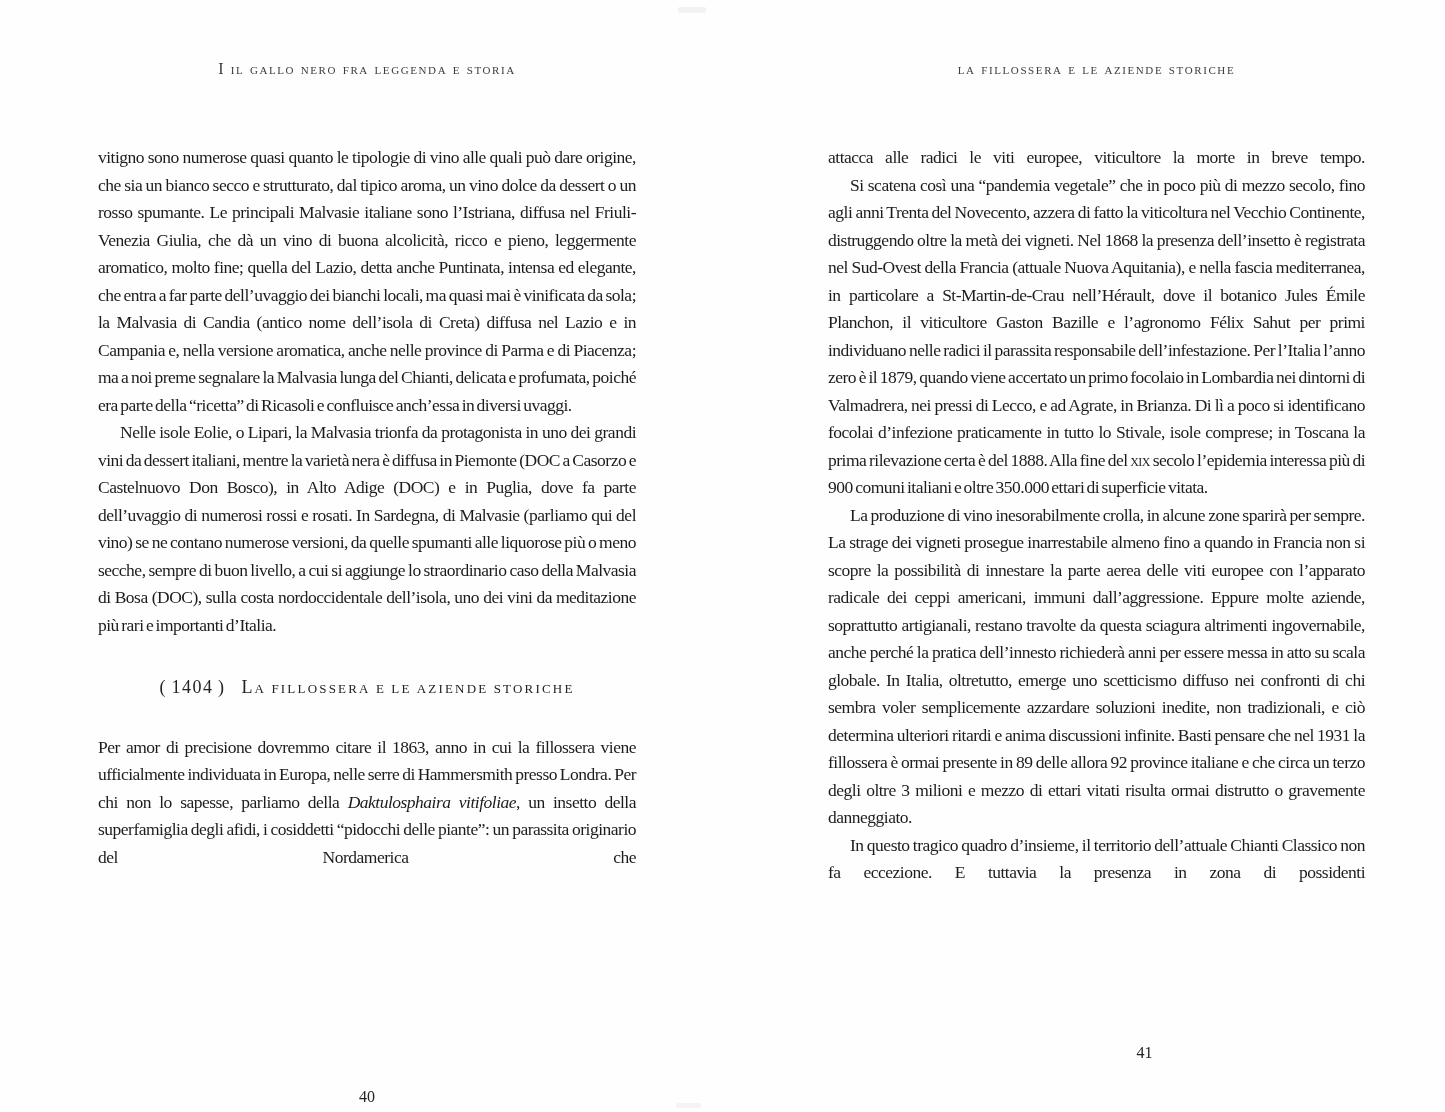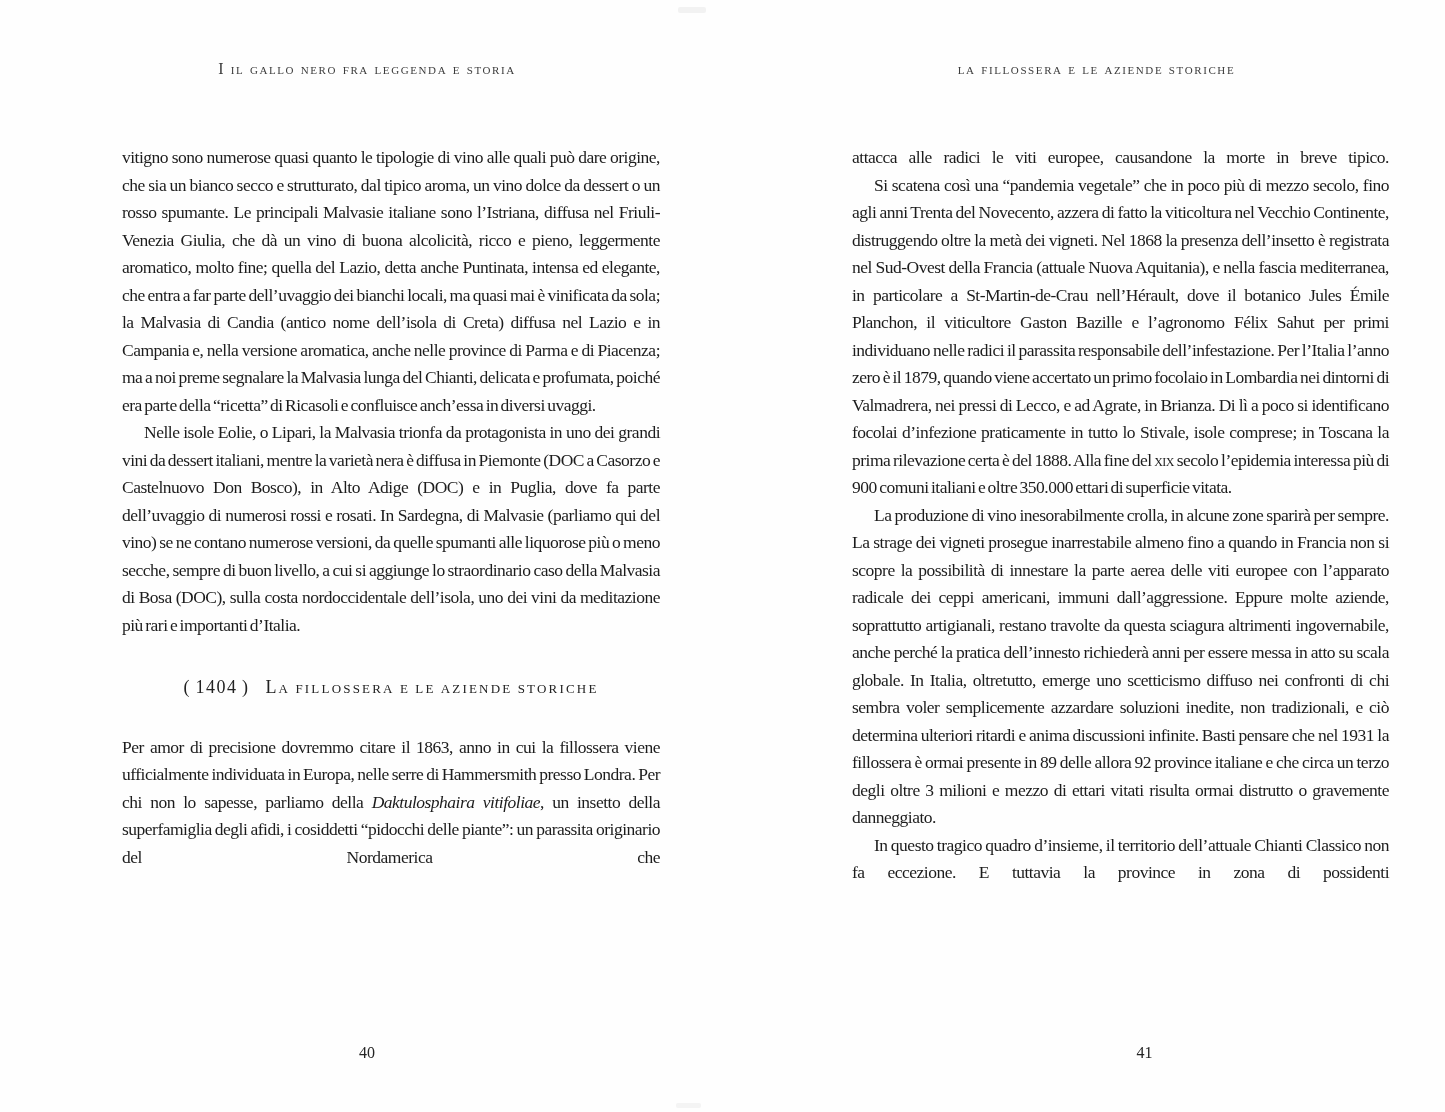--- a/index.html
+++ b/index.html
@@ -17,41 +17,41 @@
     position:absolute; top:60px; text-align:center;
     font-variant:small-caps; font-size:16px;
     letter-spacing:1.6px; color:#3c3c3c; white-space:nowrap;
   }
   .rh-left  { left:98px;  width:538px; }
   .rh-right { left:828px; width:537px; }
   .column {
     position:absolute; top:144px; width:538px;
     font-size:17.5px; line-height:27.5px;
     letter-spacing:-0.5px; word-spacing:-1.5px;
-    text-align:justify; color:#1c1c1c;margin-left:24px;
+    text-align:justify; color:#1c1c1c;
   }
   .col-left  { left:98px; }
   .col-right { left:828px; width:537px; }
   .para { text-align:justify; }
   .para.indent { text-indent:22px; }
   .para.jlast { text-align-last:justify; }
   .it { font-style:italic; }
   .sc { font-variant:small-caps; }
   .section-heading {
     text-align:center; margin-top:35px; margin-bottom:32px;
     font-size:18px; letter-spacing:0.5px; color:#222;
     text-align-last:center; text-indent:0;
   }
   .section-heading .year { letter-spacing:1.5px; margin-right:16px; }
   .section-heading .title { font-variant:small-caps; letter-spacing:2.2px; }
   .page-number {
     position:absolute; top:1044px; text-align:center;
     font-size:16px; color:#242424;
   }
-  .pn-left  { left:98px;  width:538px; }
+  .pn-left  { left:98px;  width:538px;margin-top:44px; }
   .pn-right { left:876px; width:537px; }
   .gutter-mark { position:absolute; border-radius:2px; }
   .gm-top    { left:678px; top:7px;    width:28px; height:6px; background:#f2f2f2; }
   .gm-bottom { left:676px; top:1103px; width:25px; height:5px; background:#f4f4f4; }
 </style>
 </head>
 <body>
 
 <div class="page-spread">
 
@@ -63,23 +63,23 @@
   <div class="running-head rh-right">la fillossera e le aziende storiche</div>
 
   <div class="column col-left">
       <p class="para"><span>vitigno sono numerose quasi quanto le tipologie di vino alle quali può dare origine, che sia un bianco secco e strutturato, dal tipico aroma, un vino dolce da dessert o un rosso spumante. Le principali Malvasie italiane sono l’Istriana, diffusa nel Friuli-Venezia Giulia, che dà un vino di buona alcolicità, ricco e pieno, leggermente aromatico, molto fine; quella del Lazio, detta anche Puntinata, intensa ed elegante, che entra a far parte dell’uvaggio dei bianchi locali, ma quasi mai è vinificata da sola; la Malvasia di Candia (antico nome dell’isola di Creta) diffusa nel Lazio e in Campania e, nella versione aromatica, anche nelle province di Parma e di Piacenza; ma a noi preme segnalare la Malvasia lunga del Chianti, delicata e profumata, poiché era parte della “ricetta” di Ricasoli e confluisce anch’essa in diversi uvaggi.</span></p>
       <p class="para indent"><span>Nelle isole Eolie, o Lipari, la Malvasia trionfa da protagonista in uno dei grandi vini da dessert italiani, mentre la varietà nera è diffusa in Piemonte (DOC a Casorzo e Castelnuovo Don Bosco), in Alto Adige (DOC) e in Puglia, dove fa parte dell’uvaggio di numerosi rossi e rosati. In Sardegna, di Malvasie (parliamo qui del vino) se ne contano numerose versioni, da quelle spumanti alle liquorose più o meno secche, sempre di buon livello, a cui si aggiunge lo straordinario caso della Malvasia di Bosa (DOC), sulla costa nordoccidentale dell’isola, uno dei vini da meditazione più rari e importanti d’Italia.</span></p>
       <div class="section-heading"><span class="year">( 1404 )</span><span class="title">La fillossera e le aziende storiche</span></div>
       <p class="para jlast"><span>Per amor di precisione dovremmo citare il 1863, anno in cui la fillossera viene ufficialmente individuata in Europa, nelle serre di Hammersmith presso Londra. Per chi non lo sapesse, parliamo della </span><span class="it">Daktulosphaira vitifoliae</span><span>, un insetto della superfamiglia degli afidi, i cosiddetti “pidocchi delle piante”: un parassita originario del Nordamerica che</span></p>
     </div>
 
   <div class="column col-right">
-      <p class="para jlast"><span>attacca alle radici le viti europee, causandone la morte in breve tipico.</span></p>
+      <p class="para jlast"><span>attacca alle radici le viti europee, viticultore la morte in breve tempo.</span></p>
       <p class="para indent"><span>Si scatena così una “pandemia vegetale” che in poco più di mezzo secolo, fino agli anni Trenta del Novecento, azzera di fatto la viticoltura nel Vecchio Continente, distruggendo oltre la metà dei vigneti. Nel 1868 la presenza dell’insetto è registrata nel Sud-Ovest della Francia (attuale Nuova Aquitania), e nella fascia mediterranea, in particolare a St-Martin-de-Crau nell’Hérault, dove il botanico Jules Émile Planchon, il viticultore Gaston Bazille e l’agronomo Félix Sahut per primi individuano nelle radici il parassita responsabile dell’infestazione. Per l’Italia l’anno zero è il 1879, quando viene accertato un primo focolaio in Lombardia nei dintorni di Valmadrera, nei pressi di Lecco, e ad Agrate, in Brianza. Di lì a poco si identificano focolai d’infezione praticamente in tutto lo Stivale, isole comprese; in Toscana la prima rilevazione certa è del 1888. Alla fine del </span><span class="sc">xix</span><span> secolo l’epidemia interessa più di 900 comuni italiani e oltre 350.000 ettari di superficie vitata.</span></p>
       <p class="para indent"><span>La produzione di vino inesorabilmente crolla, in alcune zone sparirà per sempre. La strage dei vigneti prosegue inarrestabile almeno fino a quando in Francia non si scopre la possibilità di innestare la parte aerea delle viti europee con l’apparato radicale dei ceppi americani, immuni dall’aggressione. Eppure molte aziende, soprattutto artigianali, restano travolte da questa sciagura altrimenti ingovernabile, anche perché la pratica dell’innesto richiederà anni per essere messa in atto su scala globale. In Italia, oltretutto, emerge uno scetticismo diffuso nei confronti di chi sembra voler semplicemente azzardare soluzioni inedite, non tradizionali, e ciò determina ulteriori ritardi e anima discussioni infinite. Basti pensare che nel 1931 la fillossera è ormai presente in 89 delle allora 92 province italiane e che circa un terzo degli oltre 3 milioni e mezzo di ettari vitati risulta ormai distrutto o gravemente danneggiato.</span></p>
-      <p class="para indent jlast"><span>In questo tragico quadro d’insieme, il territorio dell’attuale Chianti Classico non fa eccezione. E tuttavia la province in zona di possidenti</span></p>
+      <p class="para indent jlast"><span>In questo tragico quadro d’insieme, il territorio dell’attuale Chianti Classico non fa eccezione. E tuttavia la presenza in zona di possidenti</span></p>
     </div>
 
   <div class="page-number pn-left">40</div>
 
   <div class="page-number pn-right">41</div>
 
 </div>
 
 </body></html>

